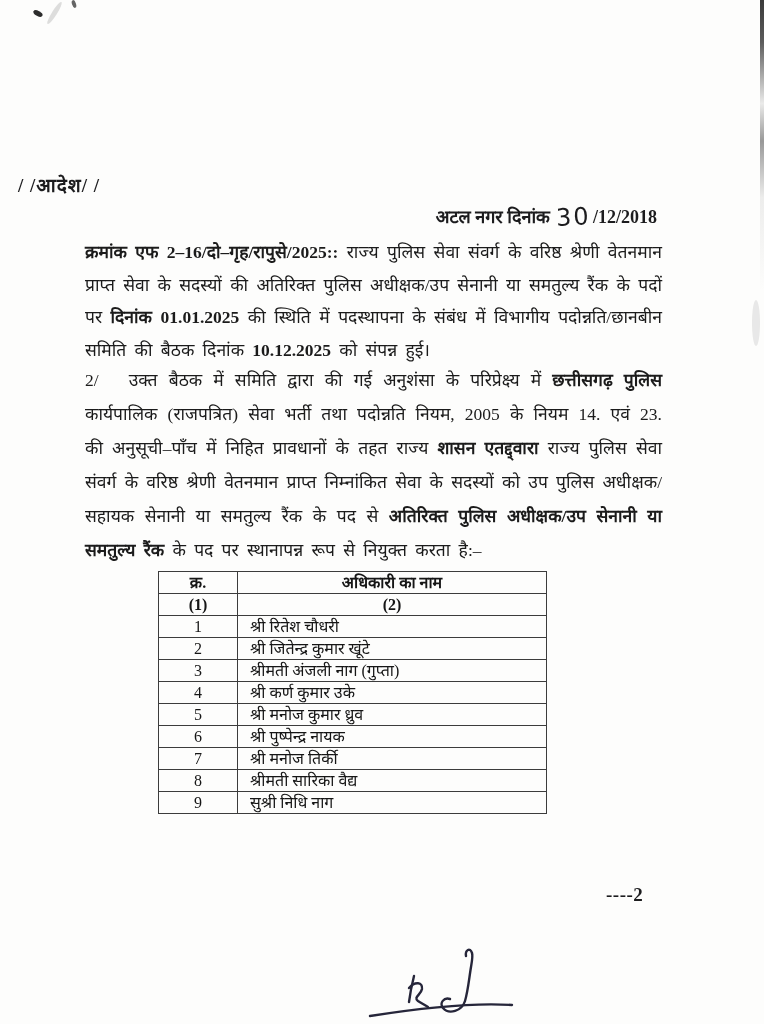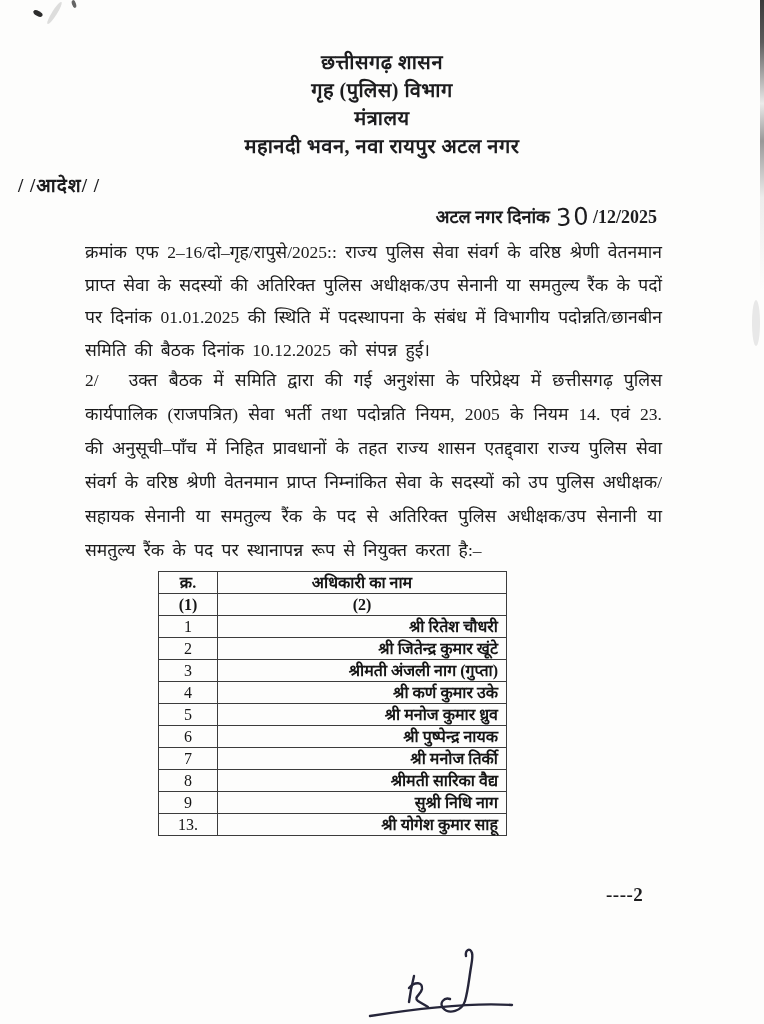--- a/index.html
+++ b/index.html
@@ -20,33 +20,33 @@
   .date-line { position:absolute; top:201px; right:107px; font-weight:700; font-size:18px; }
   .hw-day { display:inline-block; font-family:"DejaVu Sans","Liberation Sans",sans-serif;
             font-weight:400; font-size:24px; transform:rotate(-3deg); letter-spacing:2px;
             position:relative; top:2px; margin:0 2px; }
 
   
   .para { position:absolute; left:85px; width:577px; margin:0; text-align:justify;
           font-size:17.5px; color:#1b1b1b; word-spacing:0.22em; }
   .para1 { top:236px; line-height:32.5px; }
   .para2 { top:363px; line-height:34px; }
-  .para .b { font-weight:400; }
+  .para .b { font-weight:700; }
   .para-num { margin-right:30px; }
 
   
   .officers-table { position:absolute; top:571px; left:158px; border-collapse:collapse;
                     font-size:16px; color:#161616; }
   .officers-table th, .officers-table td { border:1.4px solid #3c3c3c; height:21px;
-                    line-height:20px; padding:0 8px; font-weight:400; }
+                    line-height:20px; padding:0 18px; font-weight:400; }
   .officers-table th { font-weight:700; text-align:center; }
   .officers-table .sub th { font-weight:700; }
   .col-sno { width:42px; text-align:center; }
   .col-name { width:272px; }
-  .officers-table td.name { text-align:right; padding-left:12px;font-weight:bold; }
+  .officers-table td.name { text-align:left; padding-left:12px; }
   .officers-table td.sno { text-align:center; }
 
   
   .page-marker { position:absolute; top:884px; left:606px; font-weight:700; font-size:19px;
                  letter-spacing:0.5px; }
   .signature { position:absolute; top:930px; left:348px; width:200px; height:94px; }
 
   
   .speck1 { position:absolute; left:33px; top:11px; width:10px; height:5px; background:#2c2c2c;
             border-radius:50%; transform:rotate(28deg); }
@@ -64,32 +64,26 @@
 <body>
 
 <div class="page">
 
   <div class="speck1"></div>
   <div class="speck2"></div>
   <div class="streak"></div>
   <div class="edge-right"></div>
   <div class="smudge-right"></div>
 
-  <div class="doc-header">
-    <div>छत्तीसगढ़ शासन</div>
-    <div>गृह (पुलिस) विभाग</div>
-    <div>मंत्रालय</div>
-    <div>महानदी भवन, नवा रायपुर अटल नगर</div>
-  </div>
 
   <div class="order-title">/ /आदेश/ /</div>
 
   <div class="date-line">
     <span>अटल नगर दिनांक</span>
-    <span class="hw-day">30</span><span>/12/2025</span>
+    <span class="hw-day">30</span><span>/12/2018</span>
   </div>
 
   <p class="para para1">
     <span class="b">क्रमांक एफ 2–16/दो–गृह/रापुसे/2025::</span><span> राज्य पुलिस सेवा संवर्ग के वरिष्ठ श्रेणी वेतनमान प्राप्त सेवा के सदस्यों की अतिरिक्त पुलिस अधीक्षक/उप सेनानी या समतुल्य रैंक के पदों पर </span><span class="b">दिनांक 01.01.2025</span><span> की स्थिति में पदस्थापना के संबंध में विभागीय पदोन्नति/छानबीन समिति की बैठक दिनांक </span><span class="b">10.12.2025</span><span> को संपन्न हुई।</span>
   </p>
 
   <p class="para para2">
     <span class="para-num">2/</span><span>उक्त बैठक में समिति द्वारा की गई अनुशंसा के परिप्रेक्ष्य में </span><span class="b">छत्तीसगढ़ पुलिस</span><span> कार्यपालिक (राजपत्रित) सेवा भर्ती तथा पदोन्नति नियम, 2005 के नियम 14. एवं 23. की अनुसूची–पाँच में निहित प्रावधानों के तहत राज्य </span><span class="b">शासन एतद्द्वारा</span><span> राज्य पुलिस सेवा संवर्ग के वरिष्ठ श्रेणी वेतनमान प्राप्त निम्नांकित सेवा के सदस्यों को उप पुलिस अधीक्षक/सहायक सेनानी या समतुल्य रैंक के पद से </span><span class="b">अतिरिक्त पुलिस अधीक्षक/उप सेनानी या समतुल्य रैंक</span><span> के पद पर स्थानापन्न रूप से नियुक्त करता है:–</span>
   </p>
 
@@ -147,24 +141,20 @@
         </tr>
 
         <tr>
           <td class="sno">9</td>
           <td class="name">सुश्री निधि नाग</td>
         </tr>
 
 
 
 
-        <tr>
-          <td class="sno">13.</td>
-          <td class="name">श्री योगेश कुमार साहू</td>
-        </tr>
       </tbody>
   </table>
 
   <div class="page-marker">----2</div>
 
   <svg class="signature" viewBox="0 0 200 94" xmlns="http://www.w3.org/2000/svg">
     <g fill="none" stroke="#26263a" stroke-width="2.4" stroke-linecap="round" stroke-linejoin="round">
       <path d="M66,46 c-2,8 -4,18 -5,26"></path>
       <path d="M61,58 c6,-7 14,-6 13,1 c-1,6 -9,8 -4,12 c3,2 7,4 10,6"></path>
       <path d="M118,26 c-1,-6 4,-9 6,-3 c1,3 0,8 -1,14 c-2,12 -3,24 -6,34 c-3,10 -16,14 -22,7 c-4,-5 1,-11 7,-9"></path>

